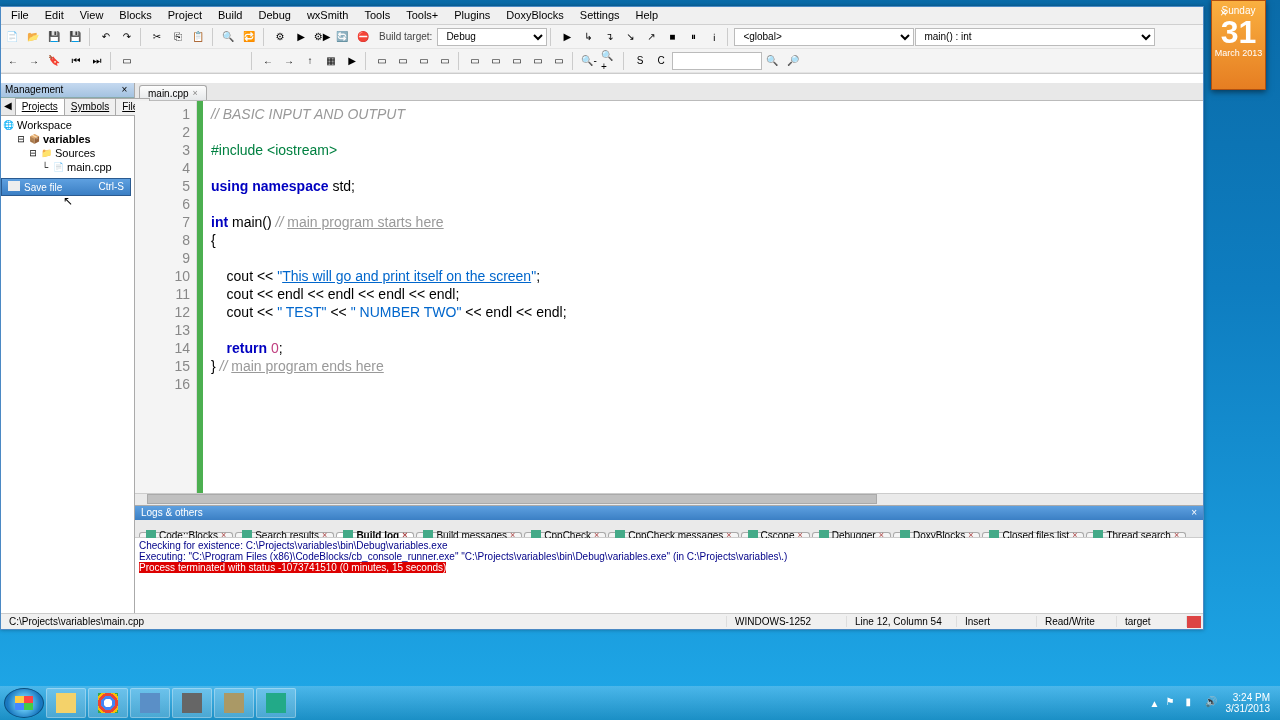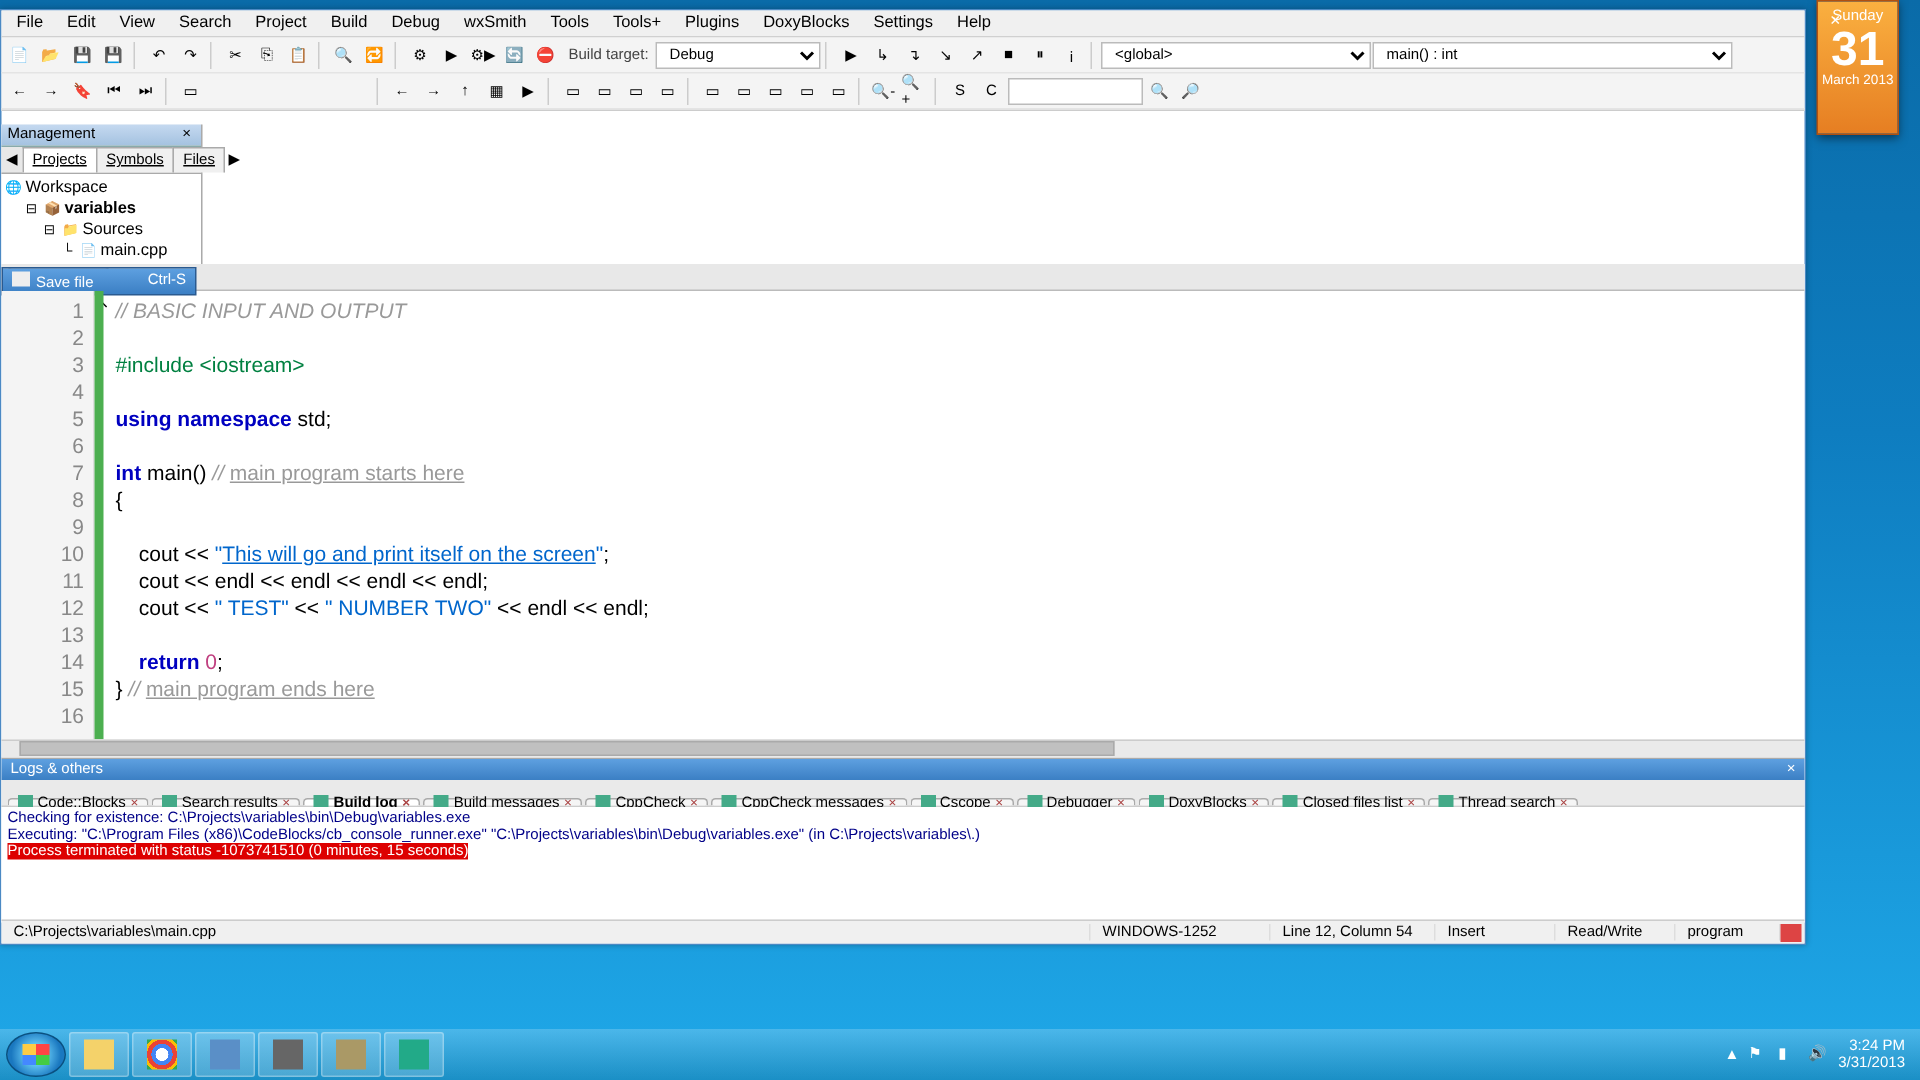--- a/index.html
+++ b/index.html
@@ -24,21 +24,21 @@
 
 
 .toolbars { background:#f4f4f4; border-bottom:1px solid #ccc; display:flex; flex-direction:column; }
 .toolbar-row { height:24px; display:flex; align-items:center; padding:0 2px; gap:1px; border-bottom:1px solid #e4e4e4; }
 .tbtn { width:20px; height:20px; border:1px solid transparent; display:flex; align-items:center; justify-content:center; font-size:10px; cursor:default; }
 .tsep { width:4px; height:18px; border-left:1px solid #ccc; margin:0 2px; }
 .tselect { height:18px; font-size:10px; border:1px solid #bbb; background:#fff; padding:0 4px; }
 .tlabel { font-size:10px; color:#444; margin:0 4px; }
 
 
-.main { position:absolute; top:76px; left:0; right:0; bottom:14px; display:flex;flex-direction:column; }
+.main { position:absolute; top:76px; left:0; right:0; bottom:14px; display:flex; }
 
 
 .mgmt { width:134px; border-right:1px solid #aaa; background:#f7f7f7; display:flex; flex-direction:column; font-size:11px; position:relative; }
 .mgmt-head { height:15px; background:linear-gradient(#c5d9f0,#a4c2e0); border-bottom:1px solid #8aa; font-size:10px; padding:1px 4px; display:flex; justify-content:space-between; }
 .mgmt-head .x { width:11px; text-align:center; cursor:default; }
 .mgmt-tabs { height:18px; display:flex; border-bottom:1px solid #aaa; background:#e8e8e8; font-size:10px; }
 .mgmt-tab { padding:2px 6px; border:1px solid #aaa; border-bottom:none; background:#f0f0f0; margin-right:-1px; cursor:default;text-decoration:underline; }
 .mgmt-tab.active { background:#fff; }
 .mgmt-tabs .arrow { padding:2px 3px; }
 .tree { padding:2px; background:#fff; flex:1; position:relative; }
@@ -121,21 +121,21 @@
 </div>
 <div class="desk-x">×</div>
 
 <div class="app">
 
 
   <div class="menubar" id="menubar">
       <span>File</span>
       <span>Edit</span>
       <span>View</span>
-      <span>Search</span>
+      <span>Blocks</span>
       <span>Project</span>
       <span>Build</span>
       <span>Debug</span>
       <span>wxSmith</span>
       <span>Tools</span>
       <span>Tools+</span>
       <span>Plugins</span>
       <span>DoxyBlocks</span>
       <span>Settings</span>
       <span>Help</span>
@@ -382,21 +382,21 @@
       </div>
     </div>
   </div>
 
   <div class="status">
     <div class="cell path">C:\Projects\variables\main.cpp</div>
     <div class="cell" style="width:120px">WINDOWS-1252</div>
     <div class="cell" style="width:110px">Line 12, Column 54</div>
     <div class="cell" style="width:80px">Insert</div>
     <div class="cell" style="width:80px">Read/Write</div>
-    <div class="cell" style="width:70px">program</div>
+    <div class="cell" style="width:70px">target</div>
     <div class="end"></div>
   </div>
 </div>
 
 <div class="taskbar">
   <div class="start">
       <div class="flag"></div>
     </div>
   <div class="task-btn">
       <div class="ico" style="background:#f4d26a"></div>

